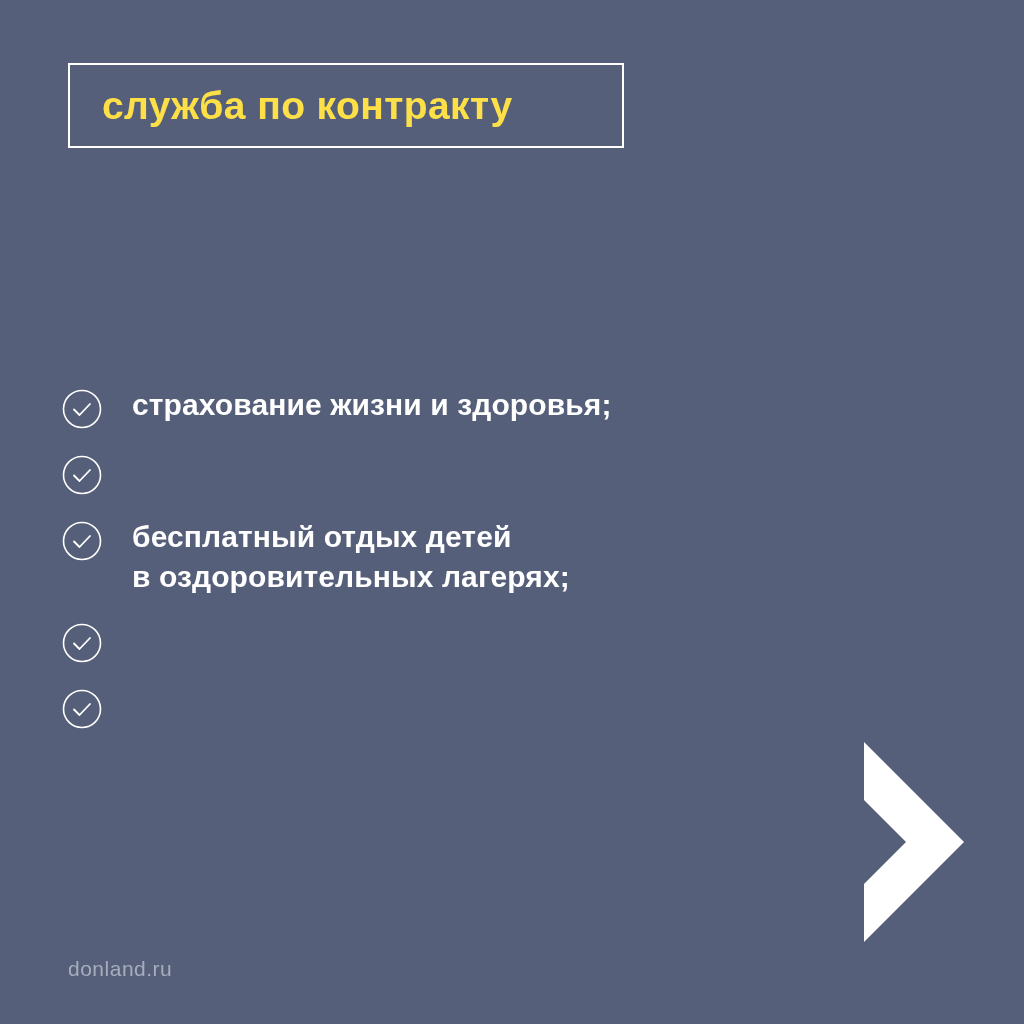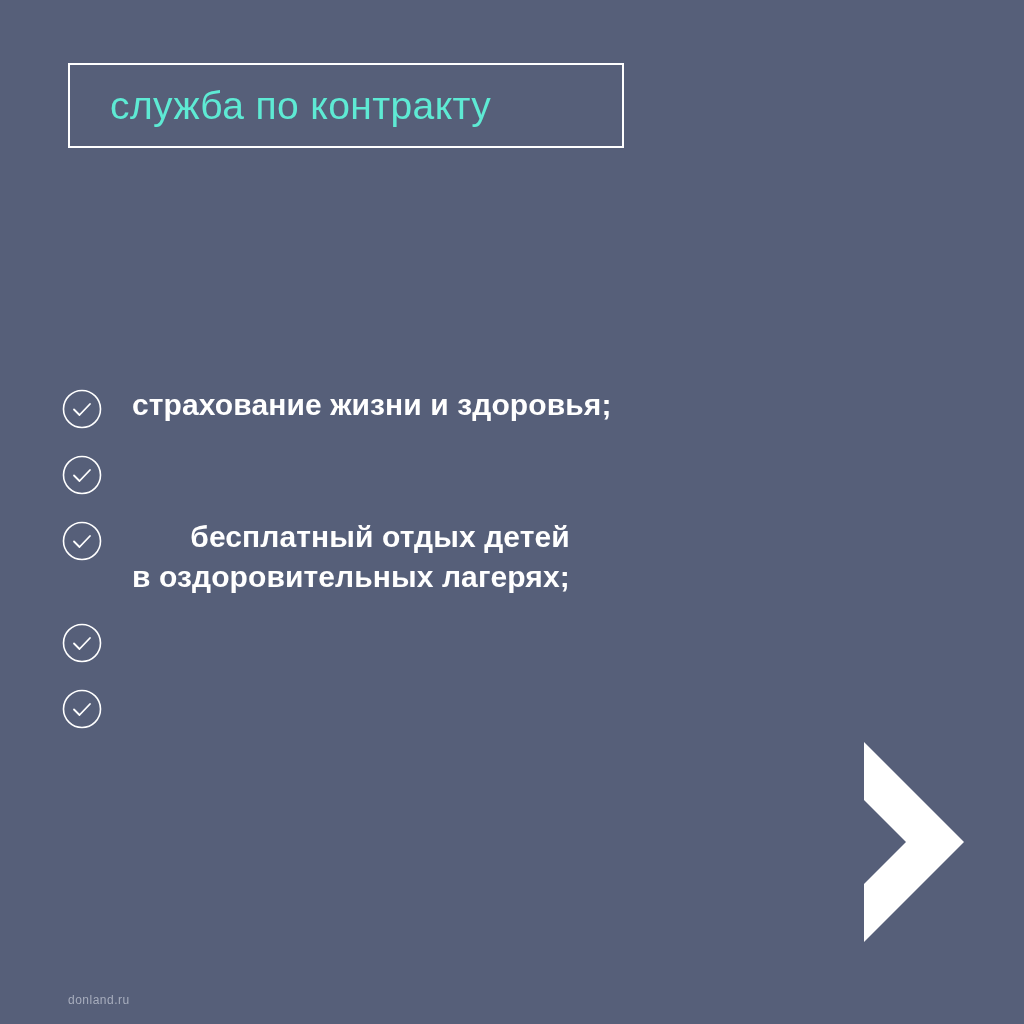--- a/index.html
+++ b/index.html
@@ -25,34 +25,33 @@
     left: 68px;
     top: 63px;
     width: 556px;
     height: 85px;
     border: 2px solid #ffffff;
     box-sizing: border-box;
     display: flex;
     align-items: center;
   }
   .title-text {
-    color: #5eead4;
+    color: #fde047;
     font-size: 39px;
-    font-weight: 400;
+    font-weight: 700;
     letter-spacing: 0.4px;
-    padding-left: 40px;
+    padding-left: 32px;
     line-height: 1;
     white-space: nowrap;
   }
   .benefits {
     position: absolute;
     left: 62px;
     top: 385px;
     width: 790px;
-    text-align: right;
   }
   .benefit {
     display: flex;
     align-items: flex-start;
     margin-bottom: 22px;
   }
   .check-icon {
     flex: 0 0 auto;
     width: 40px;
     height: 40px;
@@ -74,23 +73,23 @@
     position: absolute;
     right: 58px;
     top: 742px;
     width: 110px;
     height: 200px;
   }
   .arrow svg { display: block; }
   .footer-url {
     position: absolute;
     left: 68px;
-    bottom: 17px;
+    bottom: 43px;
     color: #a7adbd;
-    font-size: 12px;
+    font-size: 21px;
     letter-spacing: 0.5px;
   }
 </style>
 </head>
 <body>
 
 <div class="slide">
 
   <div class="title-box">
     <div class="title-text">служба по контракту</div>

